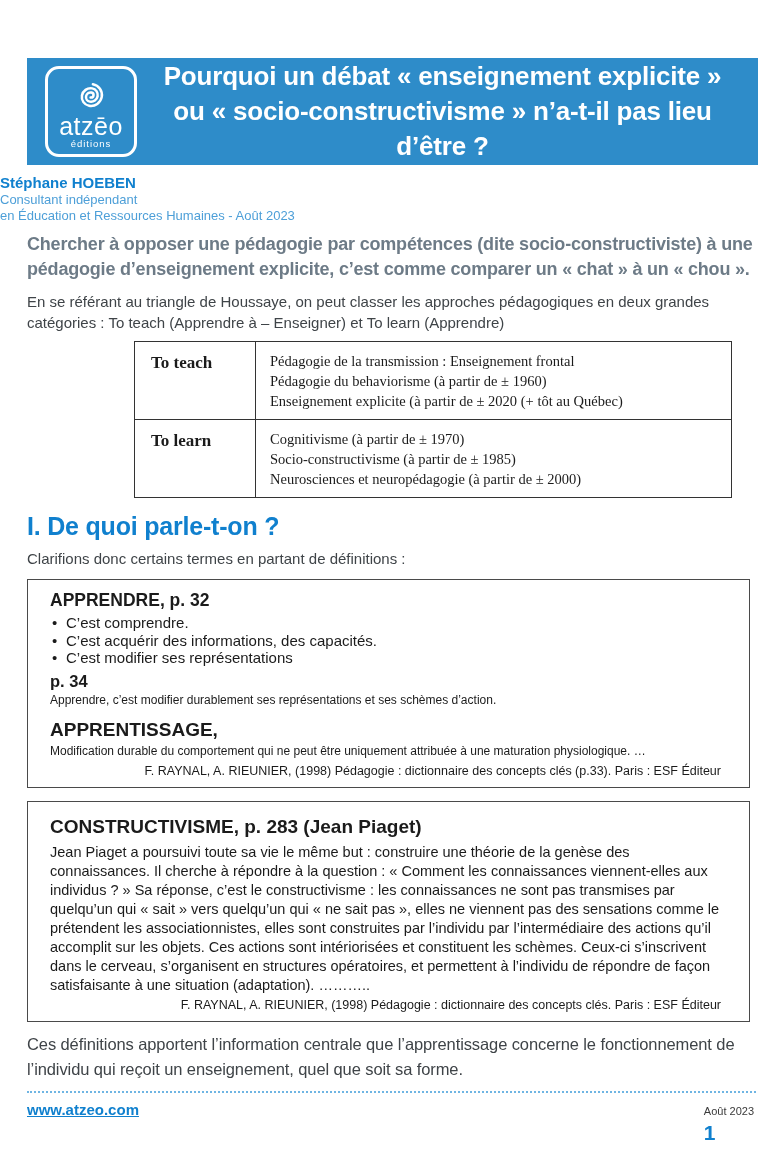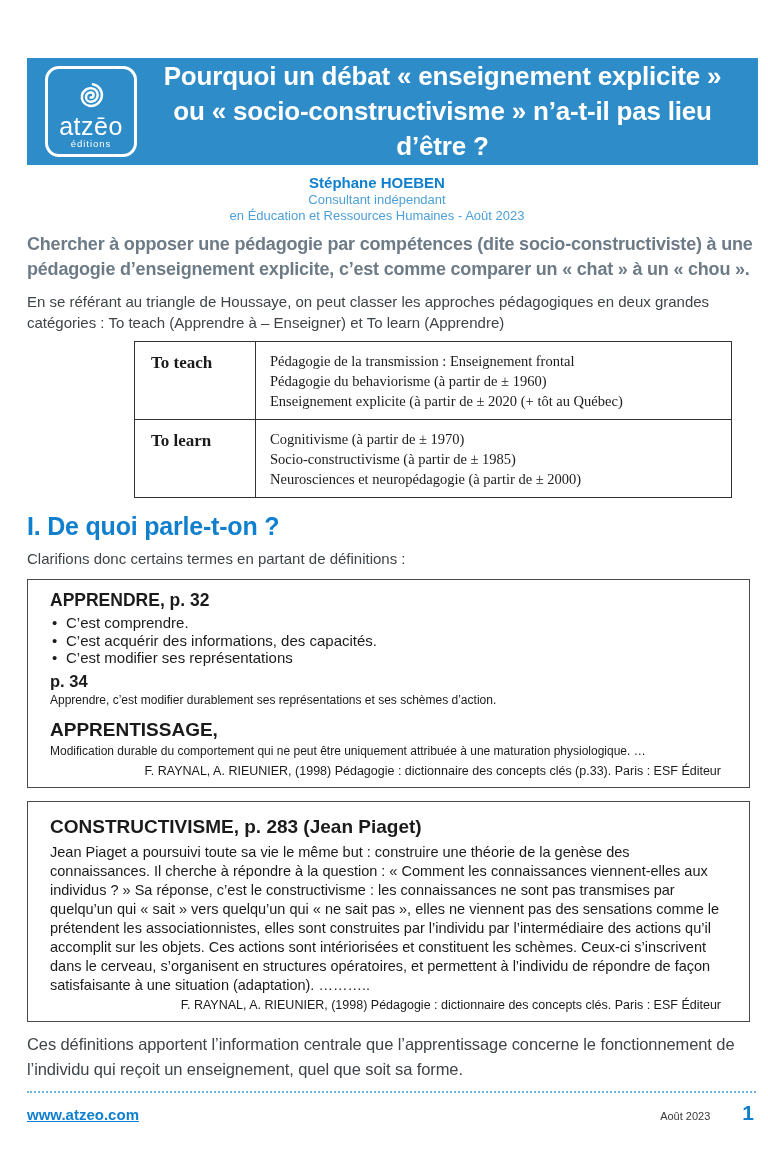--- a/index.html
+++ b/index.html
@@ -18,21 +18,21 @@
   .logo{width:92px;height:91px;border:3px solid #fff;border-radius:14px;
         display:flex;flex-direction:column;align-items:center;justify-content:center;
         flex:0 0 auto;color:#fff;}
   .logo svg{display:block;margin-bottom:-2px;}
   .logo-word{font-size:25px;font-weight:normal;letter-spacing:.5px;line-height:24px;}
   .logo-sub{font-size:9.5px;letter-spacing:1px;line-height:11px;}
   .band-title{flex:1;text-align:center;color:#fff;font-weight:bold;
               font-size:26px;line-height:35px;letter-spacing:-.2px;}
 
   
-  .author{margin:9px 14px 0 0;text-align:center;}
+  .author{margin:9px 14px 0 0;text-align:left;}
   .author-name{color:var(--author-blue);font-weight:bold;font-size:15px;line-height:18px;}
   .author-sub{color:var(--author-light-blue);font-size:13px;line-height:16px;}
 
   
   .intro{margin:8px 12px 0 27px;color:var(--intro-gray);font-size:18px;line-height:25px;font-weight:bold;letter-spacing:-.2px;}
   .houssaye{margin:9px 12px 0 27px;color:var(--body-text);font-size:15px;line-height:21px;}
 
   
   .ped-table{margin:8px 0 0 134px;border-collapse:collapse;width:598px;
              font-family:"Liberation Serif",serif;color:var(--serif-text);}
@@ -58,21 +58,21 @@
   .box-text{font-size:12px;line-height:19px;}
   .box-para{font-size:14.5px;line-height:19px;margin-top:4px;}
   .citation{font-size:12.5px;line-height:15px;text-align:right;margin-top:3px;}
 
   .closing{margin:10px 12px 0 27px;color:var(--body-text);font-size:16.5px;line-height:25px;letter-spacing:-.1px;}
 
   
   .dotline{margin:9px 12px 0 27px;border-top:2px dotted var(--dotted-line);}
   .footer{margin:8px 14px 0 27px;display:flex;justify-content:space-between;align-items:baseline;}
   .site-link{color:var(--link-blue);font-weight:bold;font-size:15px;text-decoration:underline;cursor:pointer;}
-  .footer-right{display:flex;align-items:baseline;gap:32px;}
+  .footer-right{display:flex;align-items:baseline;gap:4px;flex-direction:column;}
   .date{color:#3a3a3a;font-size:11px;}
   .pagenum{color:var(--link-blue);font-weight:bold;font-size:21px;}
 </style>
 </head>
 <body>
 
 <div class="page">
 
   <header class="band">
     <div class="logo">

